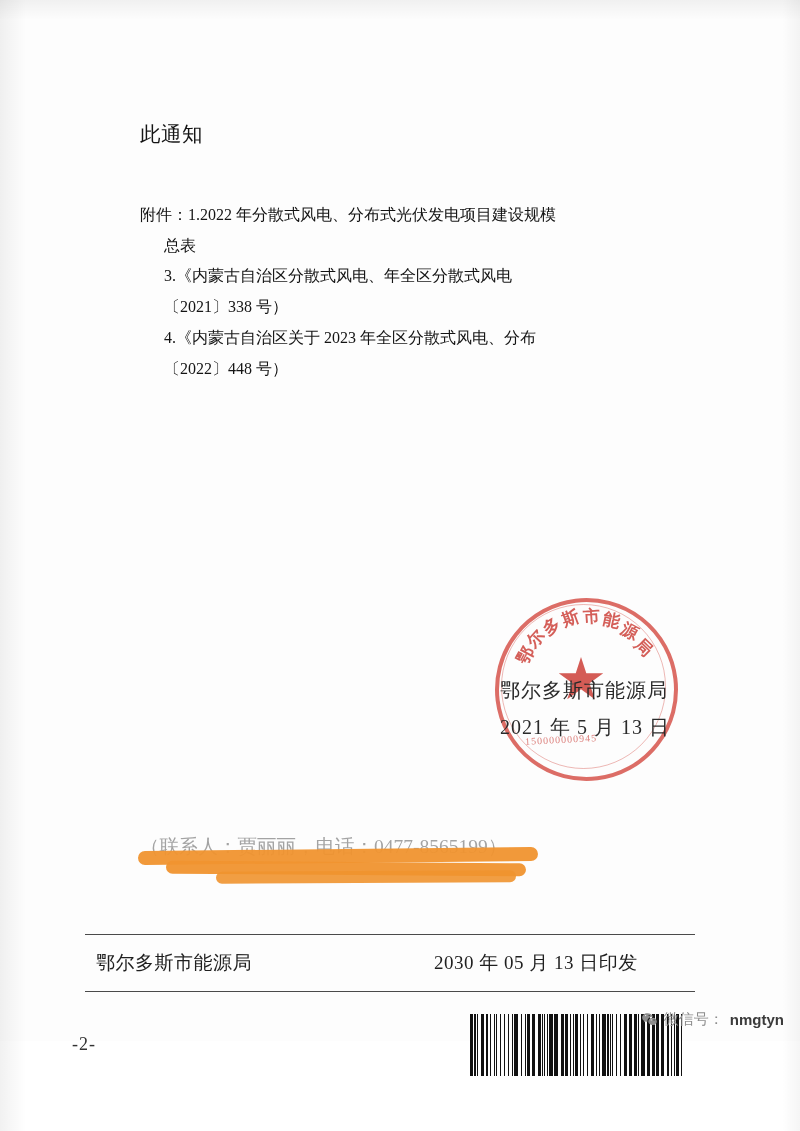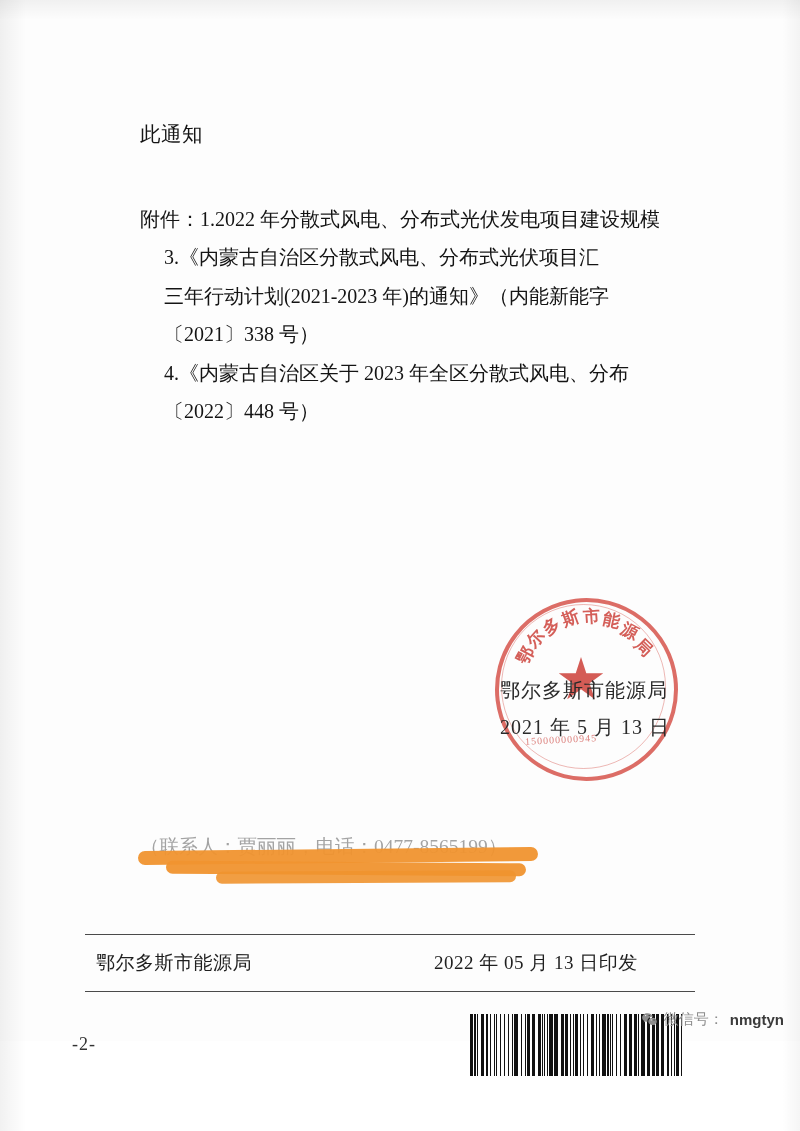--- a/index.html
+++ b/index.html
@@ -53,21 +53,21 @@
   }
 
   .line-closing {
     font-size: 20.5px;
     letter-spacing: 0.5px;
     margin-bottom: 52px;
     color: #141414;
   }
 
   .attach-block {
-    font-size: 20px;
+    font-size: 16px;
     line-height: 1.92;
     color: #141414;
   }
   .attach-first {
     display: block;
   }
   .attach-indent {
     display: block;
     padding-left: 24px;
   }
@@ -288,27 +288,27 @@
 
     <div class="attach-block">
 
       <div>
         <span class="attach-first">
           <span>附件：</span><span>1.</span><span>2022 年分散式风电、分布式光伏发电项目建设规模</span>
         </span>
       </div>
 
       <div>
+        <span class="attach-cont">总表</span>
       </div>
 
       <div>
         <span class="attach-indent">
-          <span>3.</span><span>《内蒙古自治区分散式风电、分布式光伏项目汇</span>
+          <span>3.</span><span>《内蒙古自治区分散式风电、年全区分散式风电</span>
         </span>
-        <span class="attach-cont">三年行动计划(2021-2023 年)的通知》（内能新能字</span>
         <span class="attach-cont">〔2021〕338 号）</span>
       </div>
 
       <div>
         <span class="attach-indent">
           <span>4.</span><span>《内蒙古自治区关于 2023 年全区分散式风电、分布</span>
         </span>
         <span class="attach-cont">〔2022〕448 号）</span>
       </div>
 
@@ -339,21 +339,21 @@
 
   <div class="contact-line">（联系人：贾丽丽，电话：0477-8565199）</div>
   <div class="redact">
     <div class="stroke1"></div>
     <div class="stroke2"></div>
     <div class="stroke3"></div>
   </div>
 
   <div class="rule rule-top"></div>
   <div class="footer-left">鄂尔多斯市能源局</div>
-  <div class="footer-right">2022 年 05 月 13 日印发</div>
+  <div class="footer-right">2030 年 05 月 13 日印发</div>
   <div class="rule rule-bottom"></div>
 
   <div class="page-number">-2-</div>
 
   <div class="barcode">
       <i style="width: 3px;"></i>
       <i style="width: 1px; background: transparent;"></i>
       <i style="width: 2px;"></i>
       <i style="width: 1px; background: transparent;"></i>
       <i style="width: 1px;"></i>

